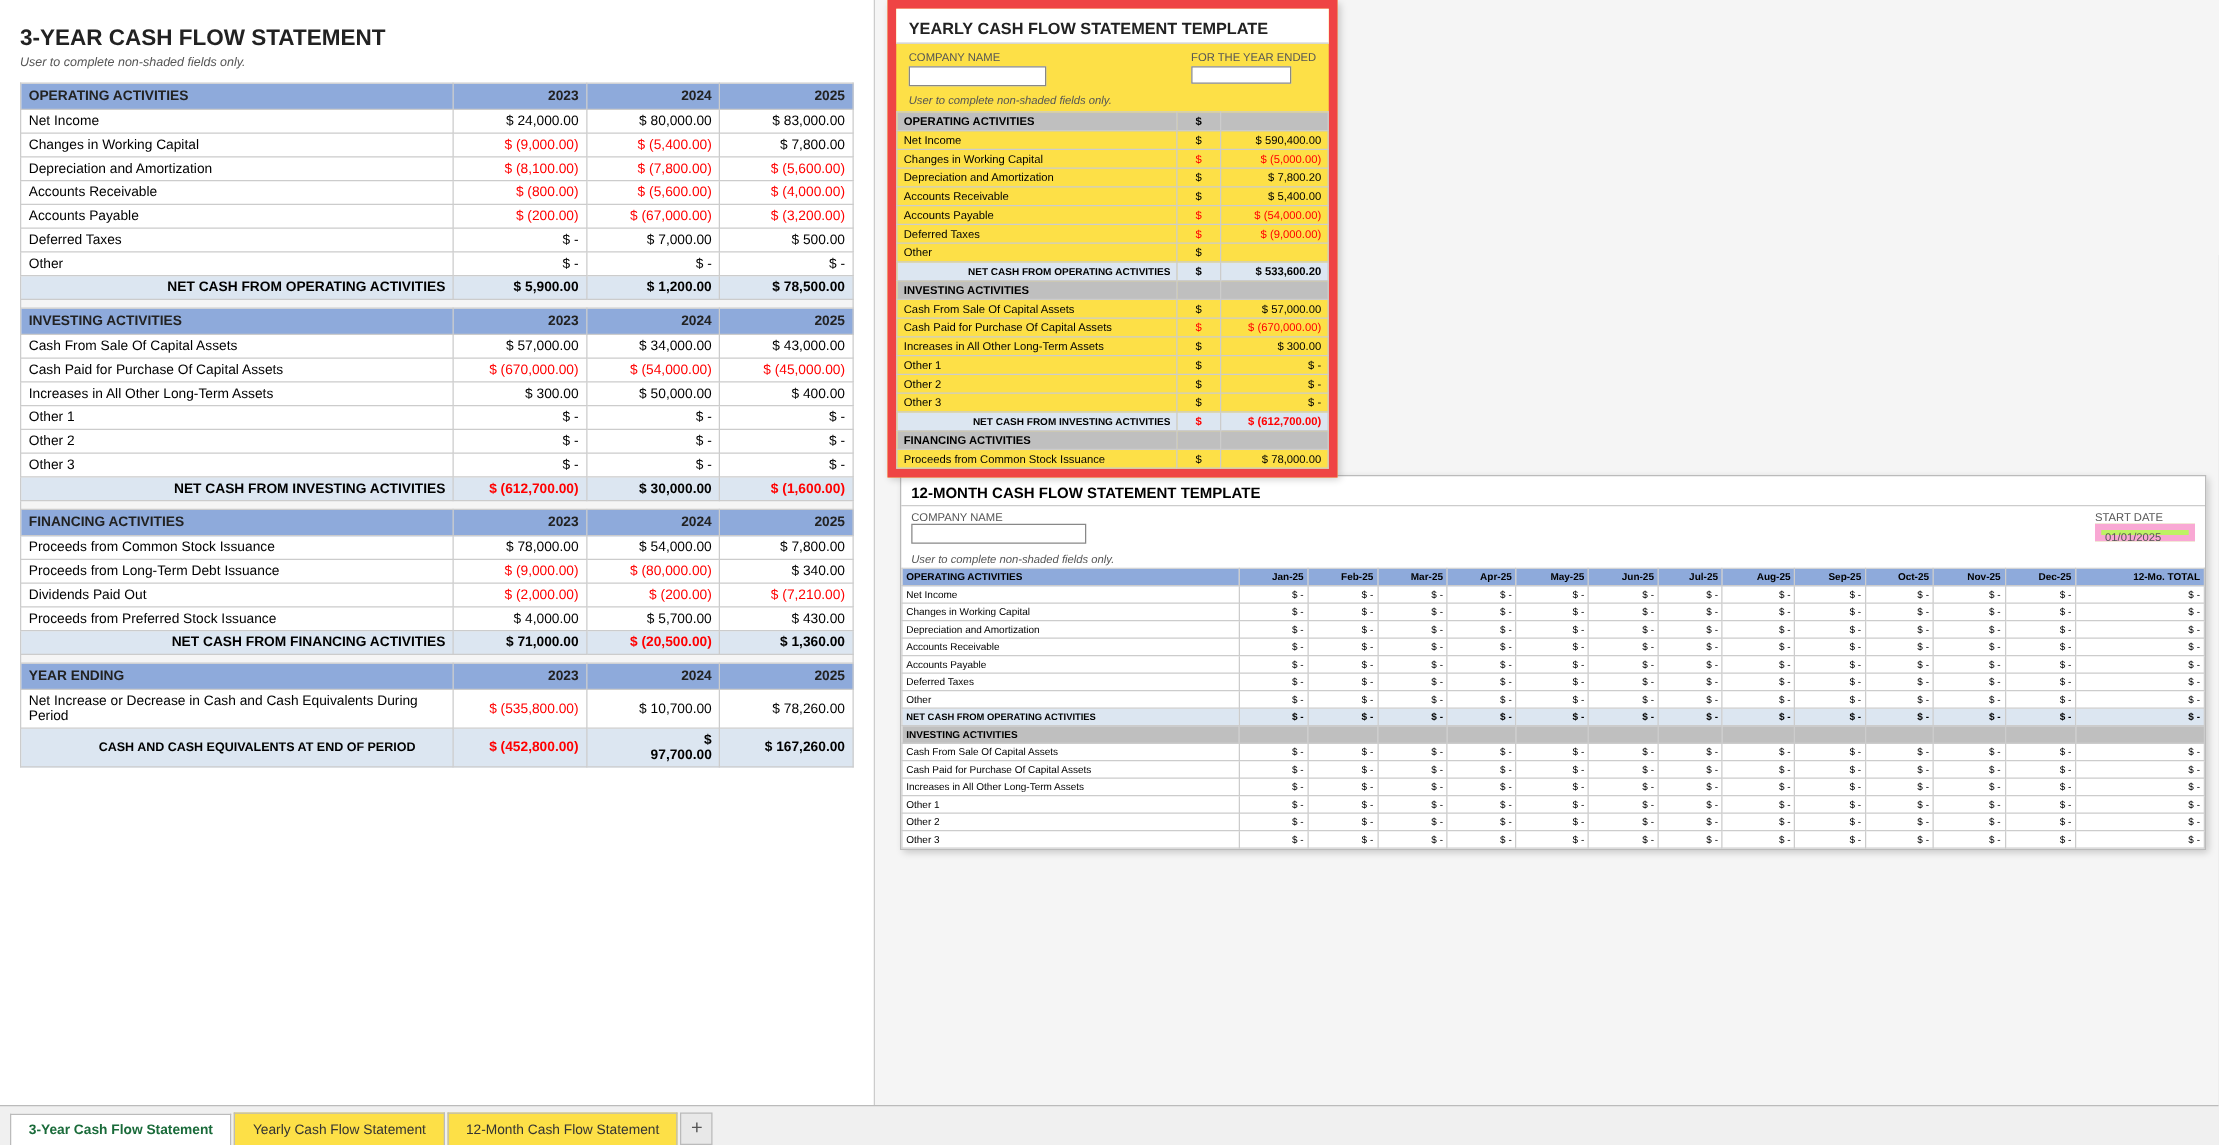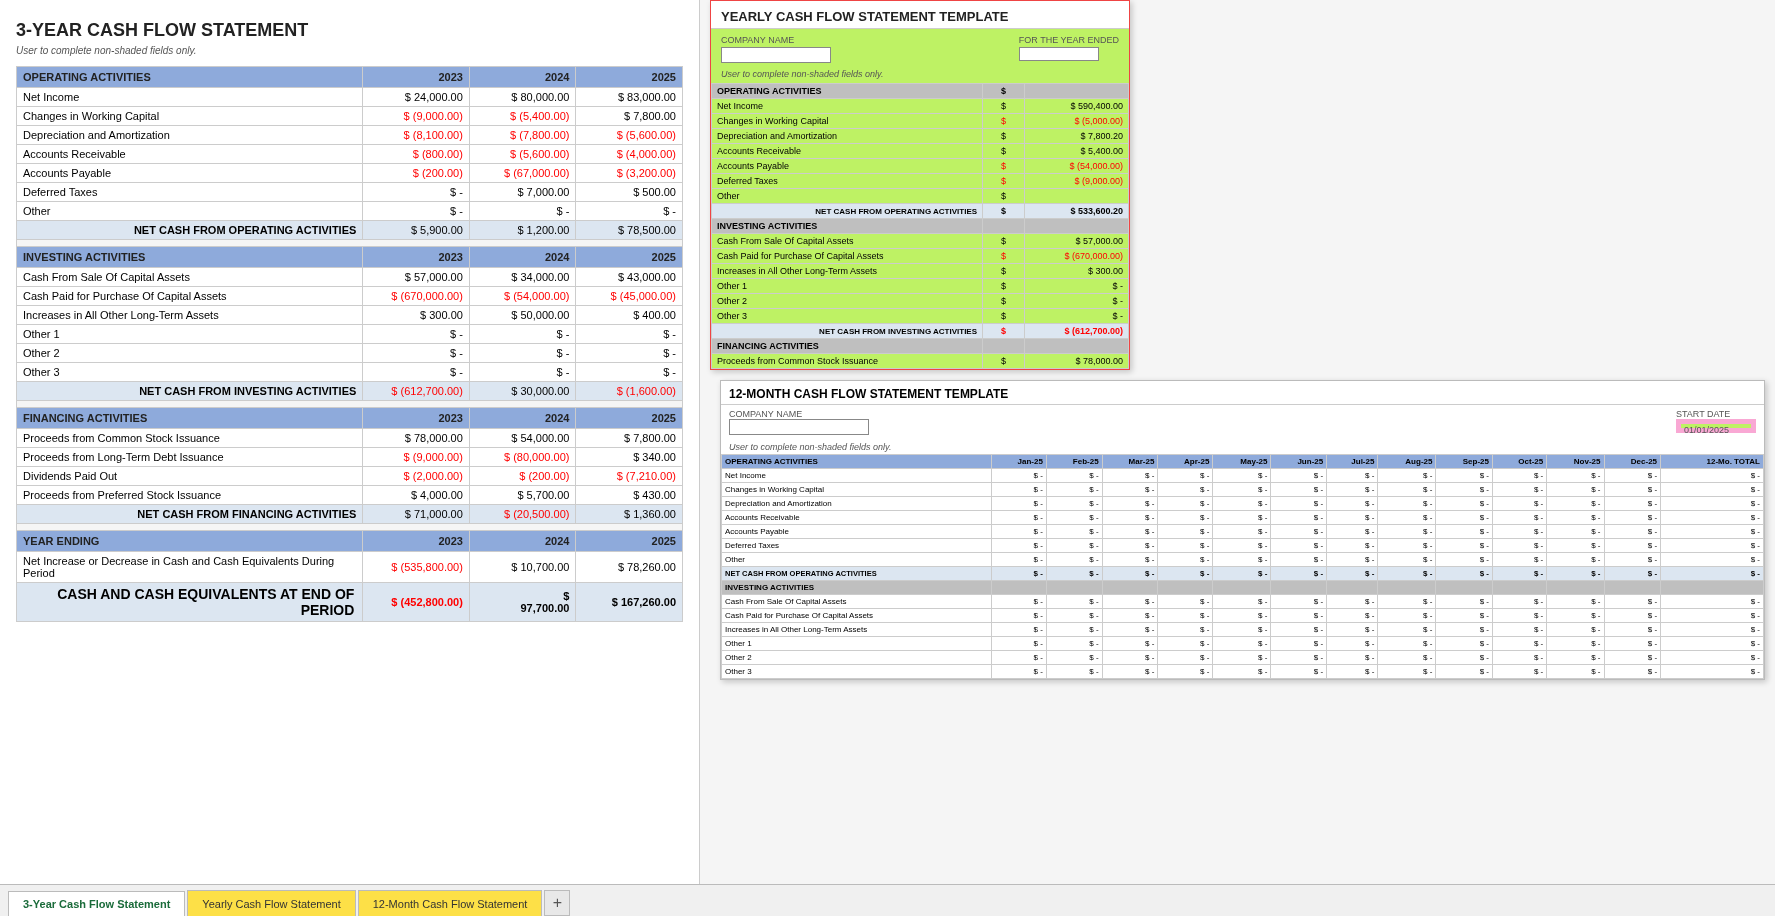--- a/index.html
+++ b/index.html
@@ -9,39 +9,39 @@
 
     
     .sheets-area { display: flex; flex: 1; overflow: hidden; position: relative; }
 
     
     .main-sheet { background: white; flex: 0 0 700px; overflow: auto; padding: 20px 16px 16px 16px; border-right: 1px solid #ccc; }
 
     
     .right-panel { flex: 1; position: relative; overflow: hidden; }
 
-    .yearly-sheet { position: absolute; top: 0; left: 10px; background: #bef264; width: 420px; border: 1px solid #ef4444; box-shadow: 2px 2px 6px rgba(0,0,0,0.2); z-index: 2; }
+    .yearly-sheet { position: absolute; top: 0; left: 10px; background: #fde047; width: 360px; border: 7px solid #ef4444; box-shadow: 2px 2px 6px rgba(0,0,0,0.2); z-index: 2; }
     .monthly-sheet { position: absolute; top: 380px; left: 20px; right: 10px; background: white; border: 1px solid #bbb; box-shadow: 2px 2px 6px rgba(0,0,0,0.2); z-index: 1; }
 
     
     .tab-bar { height: 32px; background: #f0f0f0; border-top: 1px solid #bbb; display: flex; align-items: flex-end; padding-left: 8px; gap: 2px; }
     .tab { height: 26px; padding: 0 14px; border: 1px solid #bbb; border-bottom: none; background: #fde047; cursor: pointer; font-size: 11px; display: flex; align-items: center; color: #333; }
     .tab.active { background: white; color: #1a6b3a; font-weight: bold; border-bottom: 1px solid white; margin-bottom: -1px; }
     .tab-add { height: 26px; width: 26px; border: 1px solid #bbb; background: #e8e8e8; display: flex; align-items: center; justify-content: center; cursor: pointer; font-size: 16px; color: #555; }
 
     
     .sheet-title { font-size: 18px; font-weight: bold; margin-bottom: 4px; color: #222; }
     .sheet-subtitle { font-size: 10px; color: #555; margin-bottom: 10px; font-style: italic; }
 
     table { border-collapse: collapse; width: 100%; font-size: 11px; }
     th, td { border: 1px solid #ccc; padding: 3px 6px; }
 
     .header-row th { background: #8eaadb; color: #222; text-align: right; font-weight: bold; padding: 4px 6px; }
     .header-row th:first-child { text-align: left; }
-    .subtotal-row td { background: #dce6f1; font-weight: normal; text-align: right; }
+    .subtotal-row td { background: #dce6f1; font-weight: bold; text-align: right; }
     .subtotal-row td:first-child { text-align: right; font-weight: bold; }
     .total-row td { background: #dce6f1; font-weight: bold; }
     .year-ending-header th { background: #8eaadb; font-weight: bold; }
 
     td.label { text-align: left; }
     td.amount { text-align: right; }
     td.negative { color: red; text-align: right; }
 
     .section-gap { height: 6px; background: #f5f5f5; }
 
@@ -247,21 +247,21 @@
           <th>2024</th>
           <th>2025</th>
         </tr>
         <tr>
           <td class="label">Net Increase or Decrease in Cash and Cash Equivalents During Period</td>
           <td class="negative">$ (535,800.00)</td>
           <td class="amount">$ 10,700.00</td>
           <td class="amount">$ 78,260.00</td>
         </tr>
         <tr class="total-row">
-          <td style="font-weight:bold; font-size:14px; text-align:right; padding-right:8px;padding-left:40px;">CASH AND CASH EQUIVALENTS AT END OF PERIOD</td>
+          <td style="font-weight:bold; font-size:10px; text-align:center; padding-right:8px;padding-left:40px;">CASH AND CASH EQUIVALENTS AT END OF PERIOD</td>
           <td style="color:red; text-align:right; font-weight:bold;">$ (452,800.00)</td>
           <td style="text-align:right; font-weight:bold;padding-left:43px;">$ 97,700.00</td>
           <td style="text-align:right; font-weight:bold;">$ 167,260.00</td>
         </tr>
       </tbody>
         </table>
     </div>
 
     <div class="right-panel">
 

